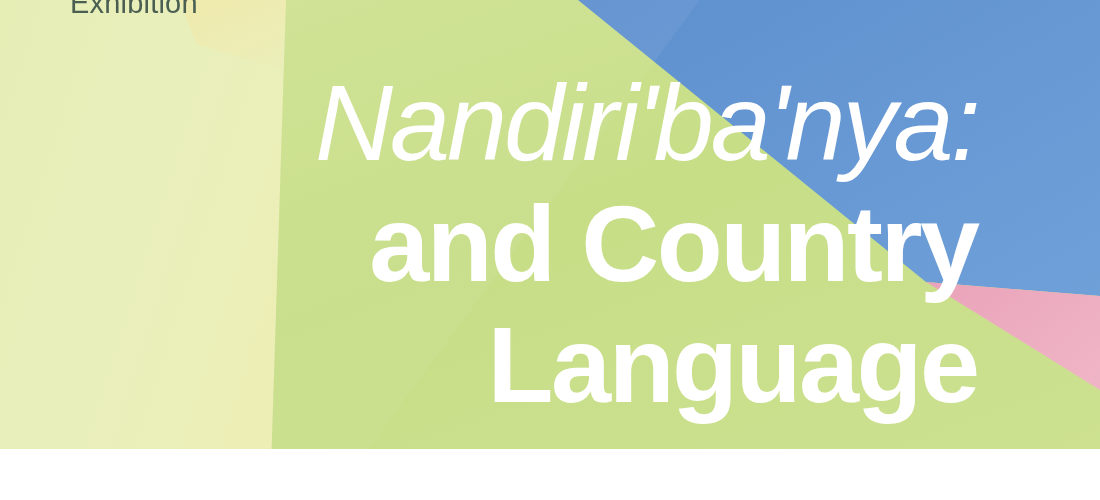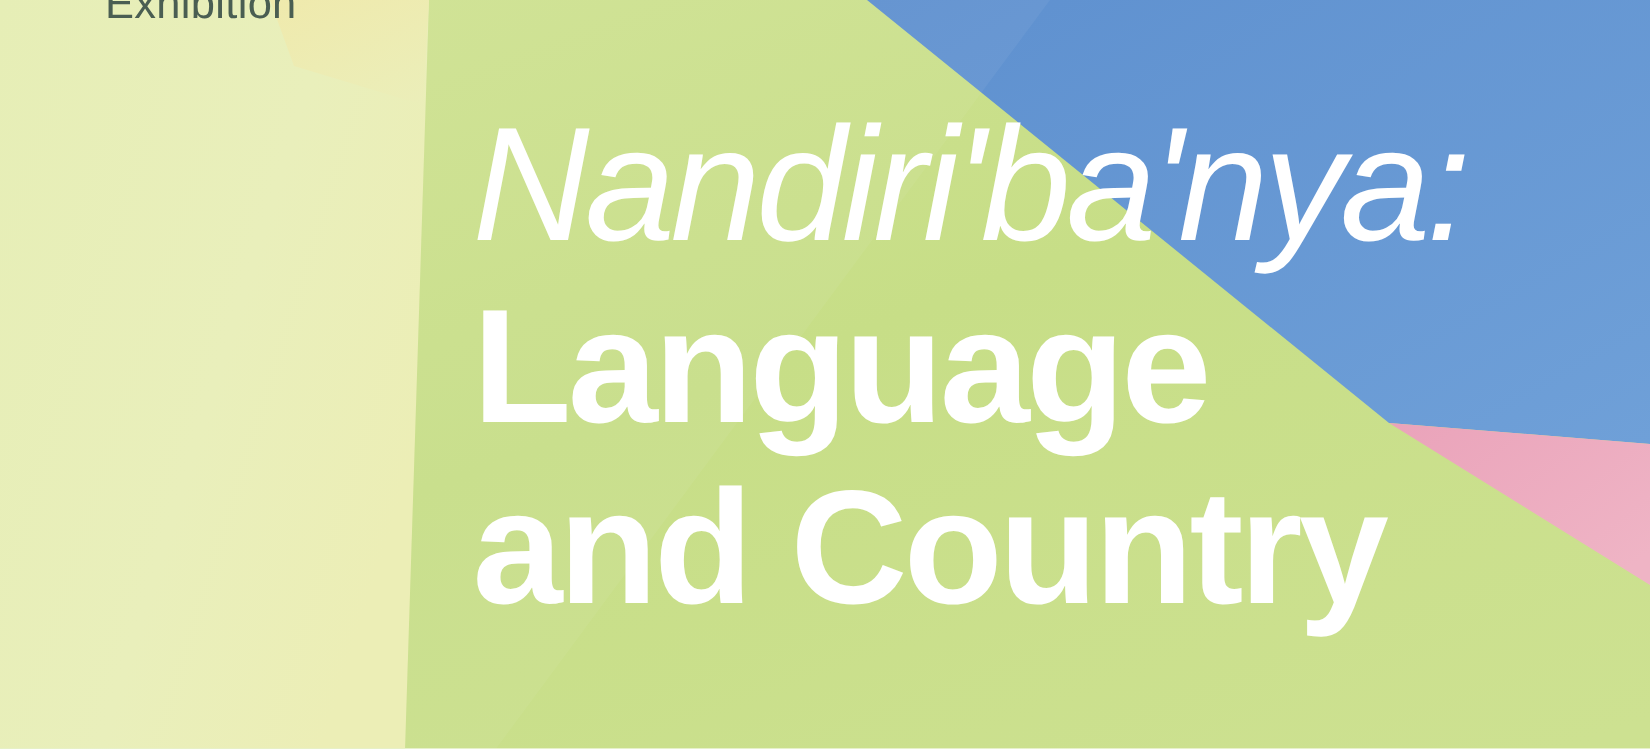--- a/index.html
+++ b/index.html
@@ -3,21 +3,21 @@
 <meta charset="utf-8">
 <style>
   html, body {
     margin: 0;
     padding: 0;
     background: #ffffff;
   }
   #poster {
     position: relative;
     width: 1100px;
-    height: 499px;
+    height: 449px;
     overflow: hidden;
     font-family: "Liberation Sans", sans-serif;
     background: #c5dd85;
   }
   #bg-svg {
     position: absolute;
     inset: 0;
     width: 1100px;
     height: 500px;
     display: block;
@@ -42,20 +42,21 @@
     top: 62px;
     z-index: 5;
     color: #ffffff;
   }
   .title-line {
     font-size: 108px;
     line-height: 121px;
     font-weight: 700;
     letter-spacing: -2.5px;
     white-space: nowrap;
+    text-align: right;
   }
   .title-line.italic {
     font-style: italic;
     font-weight: 500;
     letter-spacing: -3px;
   }
 </style>
 </head>
 <body>
 
@@ -99,17 +100,17 @@
 
     <polygon points="286,0 700,0 330,500 270,500" fill="#ffffff" opacity="0.05"></polygon>
   </svg>
 
   <div class="meta-block">
     <div class="meta-line">Exhibition</div>
   </div>
 
   <div class="title-block">
     <div class="title-line italic">Nandiri'ba'nya:</div>
+    <div class="title-line">and Country</div>
     <div class="title-line">Language</div>
-    <div class="title-line">and Country</div>
   </div>
 
 </div>
 
 </body></html>

